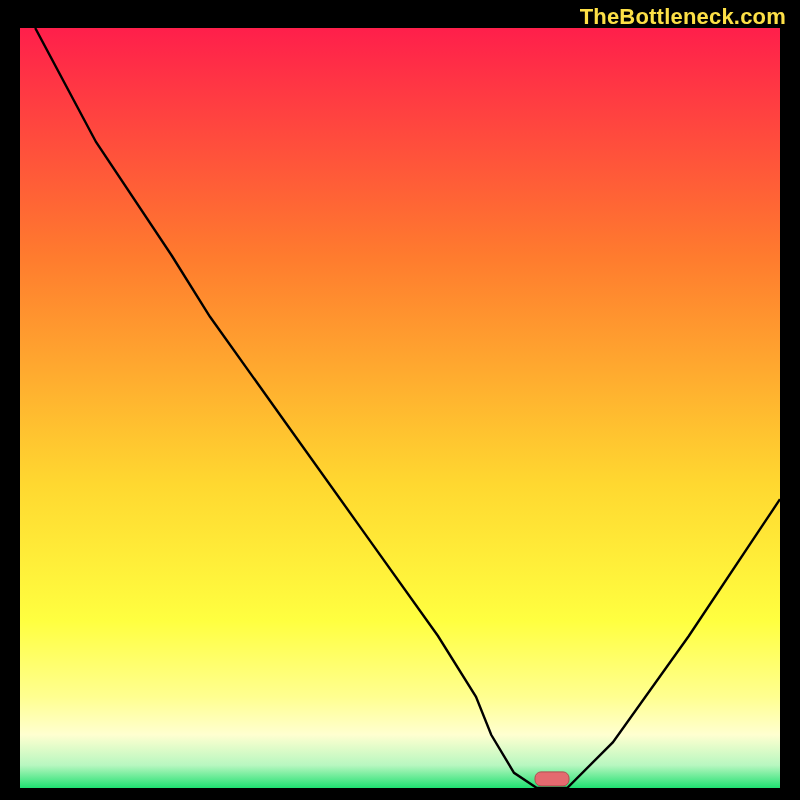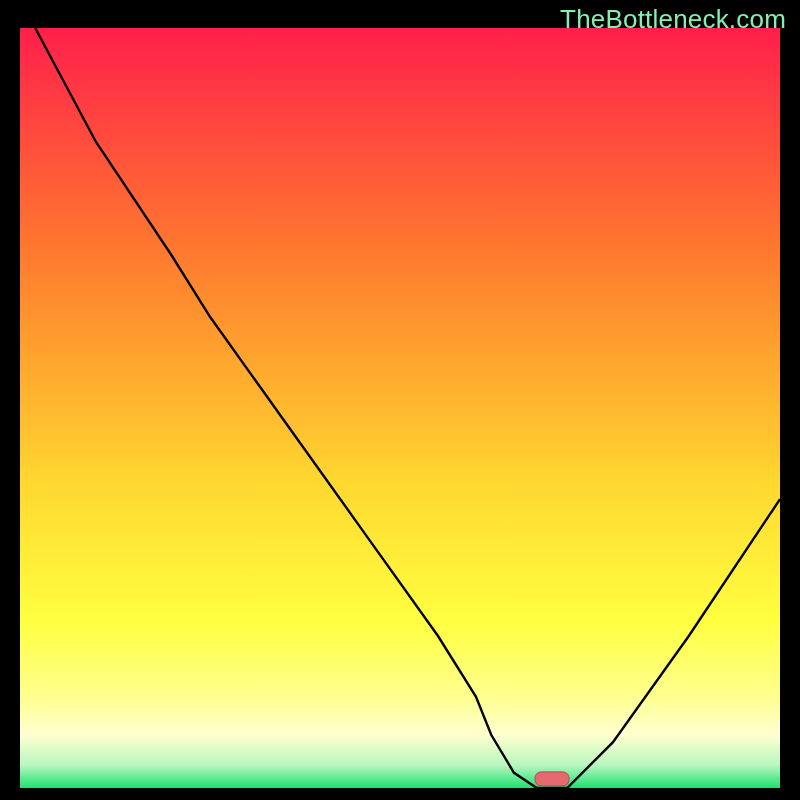--- a/index.html
+++ b/index.html
@@ -30,23 +30,23 @@
     position: absolute;
     left: 0;
     top: 0;
     width: 760px;
     height: 760px;
   }
   .watermark {
     position: absolute;
     top: 4px;
     right: 14px;
-    color: #86efac;
-    font-size: 26px;
-    font-weight: 400;
+    color: #fde047;
+    font-size: 22px;
+    font-weight: 700;
     letter-spacing: 0.2px;
   }
 </style>
 </head>
 <body>
 
 <div class="watermark">TheBottleneck.com</div>
 
 <div class="frame">
 

